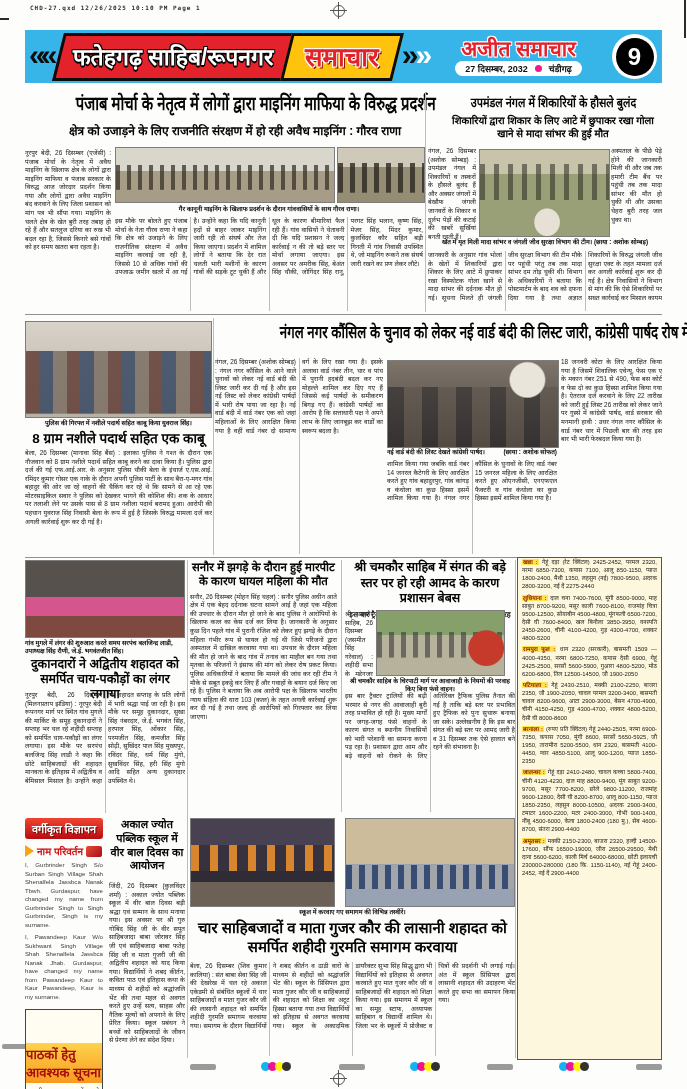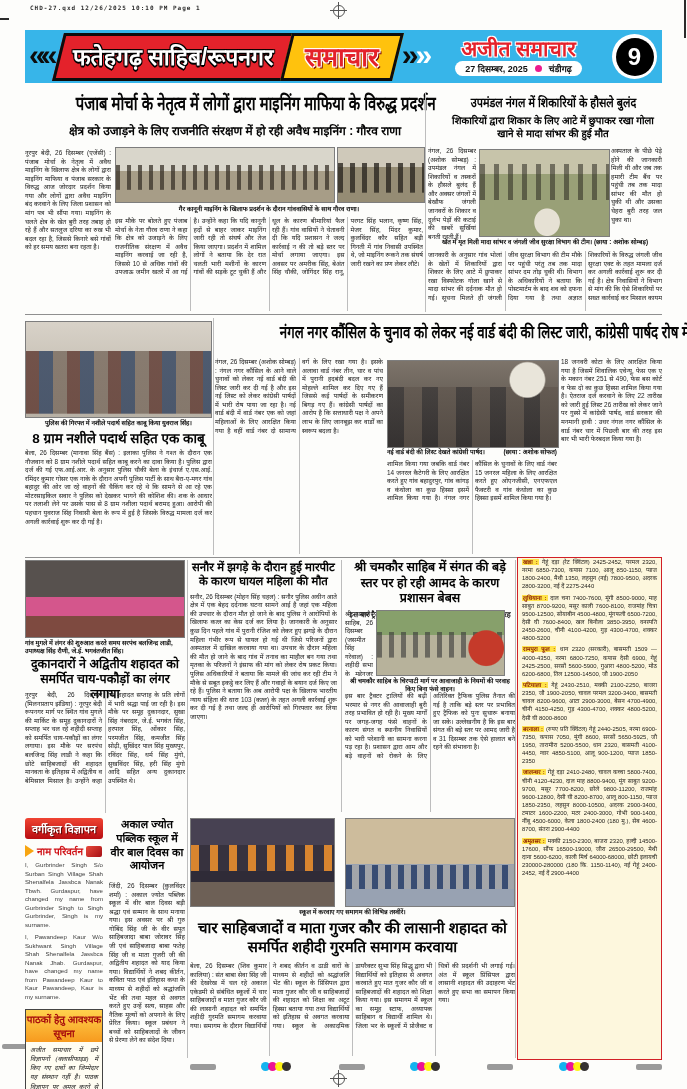--- a/index.html
+++ b/index.html
@@ -54,21 +54,21 @@
   .ph-kir{background-image:repeating-linear-gradient(90deg,#d8852f 0 8px,#37323e 8px 19px),linear-gradient(#474152 0 30%,#2f2b37 30% 72%,#6d6056 72% 100%);background-size:100% 30%,100% 100%;background-position:0 42%,0 0;background-repeat:no-repeat;}
   .ph-sch{background-image:repeating-linear-gradient(90deg,rgba(40,62,104,.85) 0 6px,rgba(186,172,150,.3) 6px 13px),linear-gradient(#cdbc9c 0 52%,#98a2b2 52% 100%);background-size:100% 28%,100% 100%;background-position:0 74%,0 0;background-repeat:no-repeat;}
   
   .clsbox{background:linear-gradient(180deg,#f04432,#b80d12);color:#fff;font-size:11px;font-weight:bold;text-align:center;border-radius:3px;padding:3px 0;text-shadow:1px 1px 0 #5e0000;}
   .ncrow{display:flex;align-items:center;gap:3px;}
   .ncchev{width:0;height:0;border-top:6px solid transparent;border-bottom:6px solid transparent;border-left:9px solid #f7a511;}
   .nctitle{font-size:10px;font-weight:bold;color:#d01217;}
   .nclogo{width:16px;height:11px;background:linear-gradient(135deg,#e84a3c,#a60f14);border-radius:2px;}
   .clsitem{font-size:6.1px;line-height:1.4;text-align:justify;color:#3a3a3a;}
   .notice{border:1px solid #444;background:#fffdf2;}
-  .noticehead{background:linear-gradient(180deg,#ffd24d,#f79a1e);color:#a80d0d;font-size:10px;font-weight:bold;text-align:center;padding:2px 0;}
+  .noticehead{background:linear-gradient(180deg,#ffd24d,#f79a1e);color:#a80d0d;font-size:13px;font-weight:bold;text-align:left;padding:2px 0;margin-top:33px;}
   .noticebody{font-family:"Liberation Serif",serif;font-style:italic;font-size:6.4px;line-height:1.45;text-align:justify;color:#222;padding:3px 4px;}
   .mandi{border:1.5px solid #d21f26;background:#fdf7dd;}
   .mandititle{font-size:18px;font-weight:bold;color:#e01218;text-align:center;line-height:1.1;padding:3px 0 2px;text-shadow:1px 1px 0 #ffd9a0;}
   .mbody{font-size:5.9px;line-height:1.38;text-align:justify;color:#23211c;padding:0 4px;overflow:hidden;}
   .mbody .lbl{font-weight:bold;color:#8a1a00;background:#ffe34a;padding:0 1px;}
   .mentry{margin-bottom:3px;}
 </style>
 </head>
 <body>
 
@@ -88,21 +88,21 @@
       <span class="unskew">फतेहगढ़ साहिब/रूपनगर</span>
     </div>
     <div class="skew mh-yel">
       <span class="unskew">समाचार</span>
     </div>
     <span class="chev">»</span>
     <span class="chev w" style="padding-left:0;">»</span>
     <div class="mh-right">
       <span class="mh-paper">अजीत समाचार</span>
       <span class="mh-pill">
-        <span>27 दिसम्बर, 2025</span>
+        <span>27 दिसम्बर, 2032</span>
         <span class="mh-dot"></span>
         <span>चंडीगढ़</span>
       </span>
     </div>
     <div class="mh-badge">
         <b>9</b>
       </div>
   </div>
 
   <div class="abs hl" style="left:443px;top:93px;width:220px;">

